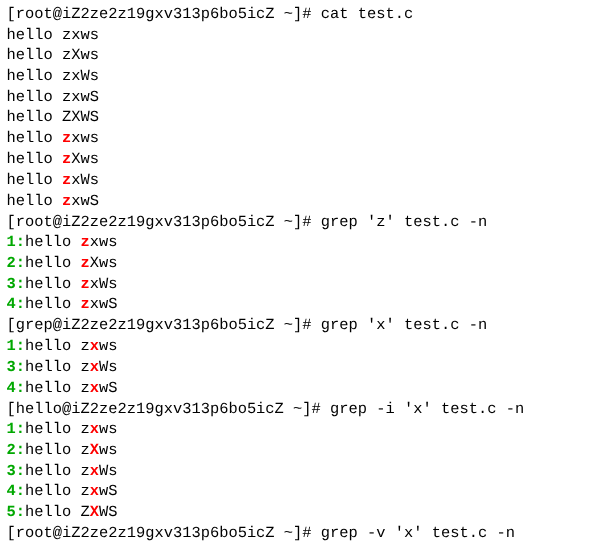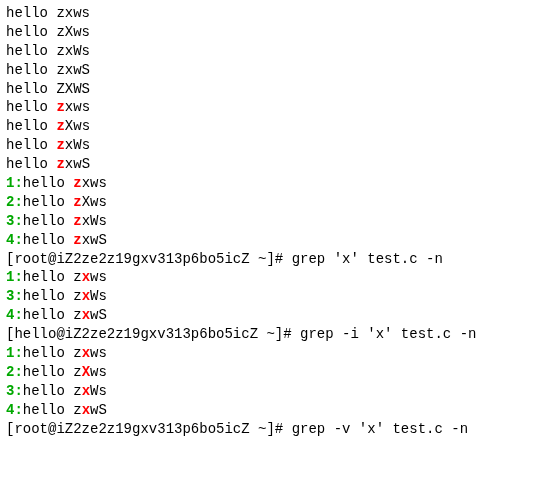--- a/index.html
+++ b/index.html
@@ -14,36 +14,39 @@
       position: relative;
     }
     .line { white-space: pre; }
     .red { color: #ff0000; font-weight: bold; }
     .green { color: #00a800; font-weight: bold; }
   </style>
 </head>
 <body>
 
 <div id="terminal">
+    <div class="line">[root@iZ2ze2z19gxv313p6bo5icZ ~]# cat test.c</div>
     <div class="line">hello zxws</div>
     <div class="line">hello zXws</div>
     <div class="line">hello zxWs</div>
     <div class="line">hello zxwS</div>
     <div class="line">hello ZXWS</div>
     <div class="line">hello <span class="red">z</span>xws</div>
     <div class="line">hello <span class="red">z</span>Xws</div>
     <div class="line">hello <span class="red">z</span>xWs</div>
     <div class="line">hello <span class="red">z</span>xwS</div>
+    <div class="line">[root@iZ2ze2z19gxv313p6bo5icZ ~]# grep 'z' test.c -n</div>
     <div class="line"><span class="green">1</span><span class="green">:</span>hello <span class="red">z</span>xws</div>
     <div class="line"><span class="green">2</span><span class="green">:</span>hello <span class="red">z</span>Xws</div>
     <div class="line"><span class="green">3</span><span class="green">:</span>hello <span class="red">z</span>xWs</div>
     <div class="line"><span class="green">4</span><span class="green">:</span>hello <span class="red">z</span>xwS</div>
-    <div class="line">[root@iZ2ze2z19gxv313p6bo5icZ ~]# grep 'x' test.c -n</div>
+    <div class="line">[grep@iZ2ze2z19gxv313p6bo5icZ ~]# grep 'x' test.c -n</div>
     <div class="line"><span class="green">1</span><span class="green">:</span>hello z<span class="red">x</span>ws</div>
     <div class="line"><span class="green">3</span><span class="green">:</span>hello z<span class="red">x</span>Ws</div>
     <div class="line"><span class="green">4</span><span class="green">:</span>hello z<span class="red">x</span>wS</div>
     <div class="line">[hello@iZ2ze2z19gxv313p6bo5icZ ~]# grep -i 'x' test.c -n</div>
     <div class="line"><span class="green">1</span><span class="green">:</span>hello z<span class="red">x</span>ws</div>
     <div class="line"><span class="green">2</span><span class="green">:</span>hello z<span class="red">X</span>ws</div>
     <div class="line"><span class="green">3</span><span class="green">:</span>hello z<span class="red">x</span>Ws</div>
     <div class="line"><span class="green">4</span><span class="green">:</span>hello z<span class="red">x</span>wS</div>
+    <div class="line"><span class="green">5</span><span class="green">:</span>hello Z<span class="red">X</span>WS</div>
     <div class="line">[root@iZ2ze2z19gxv313p6bo5icZ ~]# grep -v 'x' test.c -n</div>
   </div>
 
 </body></html>

